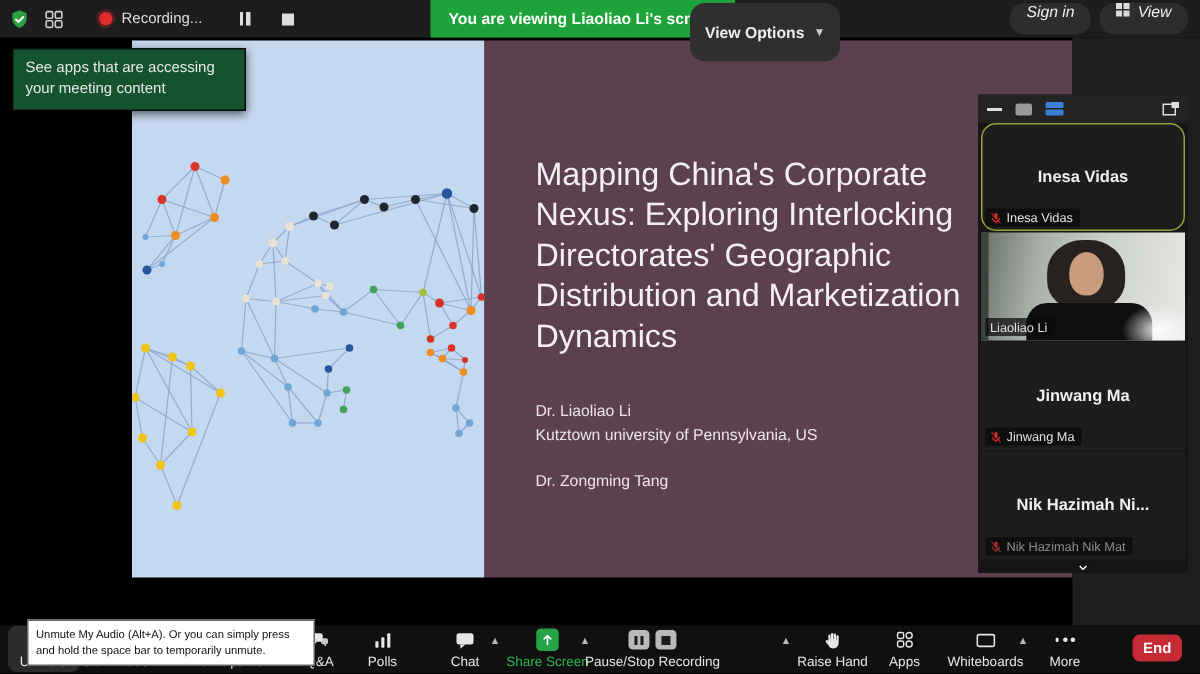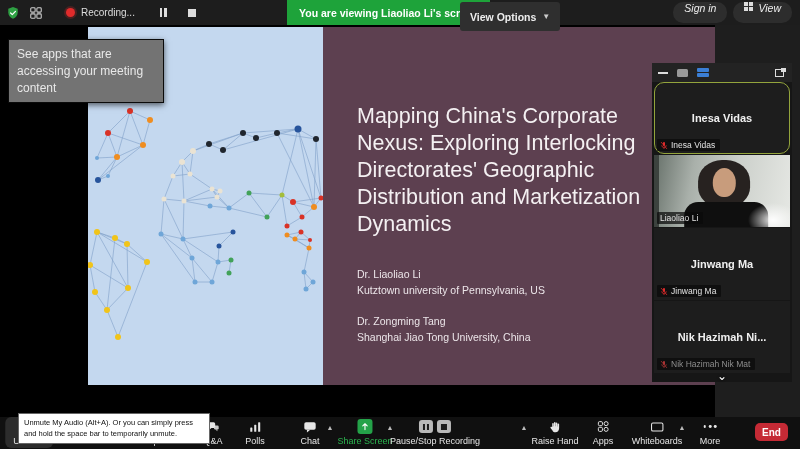--- a/index.html
+++ b/index.html
@@ -10,31 +10,31 @@
   .tb-left{position:absolute;left:6px;top:0;height:25px;display:flex;align-items:center;gap:9px;}
   .icon-btn{display:flex;align-items:center;justify-content:center;cursor:pointer;}
   .rec-group{display:flex;align-items:center;gap:6px;margin-left:14px;}
   .rec-dot{width:9px;height:9px;border-radius:50%;background:#e02b2b;box-shadow:0 0 0 2px #4a2020;}
   .rec-text{color:#ddd;font-size:10px;}
   .rec-pause{display:flex;gap:2px;margin-left:16px;}
   .rec-pause i{display:block;width:2.5px;height:9px;background:#ddd;}
   .rec-stop{width:8px;height:8px;background:#ddd;margin-left:12px;}
   .banner{position:absolute;left:287px;top:0;height:25px;padding:0 12px;background:#1ea33a;
           display:flex;align-items:center;color:#fff;font-size:10.5px;font-weight:bold;}
-  .view-options{position:absolute;left:460px;top:2px;height:21px;background:#2f2f2f;border-radius:3px;
-          display:flex;align-items:center;gap:6px;padding:4px 10px;color:#eee;font-size:10.5px;font-weight:bold;cursor:pointer;}
+  .view-options{position:absolute;left:460px;top:2px;height:21px;background:#2f2f2f;border-radius:10px;
+          display:flex;align-items:center;gap:6px;padding:9px 10px;color:#eee;font-size:10.5px;font-weight:bold;cursor:pointer;}
   .chev{font-size:8px;color:#ccc;line-height:1;}
   .tb-right{position:absolute;right:8px;top:2px;display:flex;gap:6px;}
   .pill{height:21px;background:#2d2d2d;border-radius:10px;display:flex;gap:5px;
         padding:0 11px;color:#eee;font-size:10.5px;cursor:pointer;font-style:italic;}
   .mini-grid{display:grid;grid-template-columns:4px 4px;grid-template-rows:4px 4px;gap:1px;}
   .mini-grid i{background:#ddd;display:block;}
   
-  .apps-tip{position:absolute;left:8px;top:39px;width:138px;background:#737373;border:1px solid #0a0a0a;
-            color:#e8e8e8;font-size:12px;line-height:1.4;padding:6px 8px;z-index:40;box-shadow:0 2px 6px rgba(0,0,0,.6);}
+  .apps-tip{position:absolute;left:8px;top:32px;width:138px;background:#14532d;border:1px solid #0a0a0a;
+            color:#e8e8e8;font-size:10px;line-height:1.4;padding:6px 8px;z-index:40;box-shadow:0 2px 6px rgba(0,0,0,.6);}
   
   .slide{position:absolute;left:88px;top:27px;width:627px;height:358px;z-index:1;display:flex;}
   .slide-left{position:relative;width:235px;height:100%;}
   .slide-right{position:relative;width:392px;height:100%;overflow:hidden;padding-left:44px;}
   .slide-title{position:absolute;left:34px;top:76px;width:360px;color:#f4f0f2;font-size:21.5px;
                line-height:27px;white-space:pre-line;}
   .authors{position:absolute;left:34px;top:239px;color:#ece5e9;font-size:10.5px;line-height:16px;}
   .author-block{margin-bottom:15px;}
   .slide-date{position:absolute;left:34px;top:333px;color:#e3dbe0;font-size:9px;margin-top:32px;}
   
@@ -325,21 +325,20 @@
 Directorates' Geographic
 Distribution and Marketization
 Dynamics</div>
       <div class="authors">
         <div class="author-block">
           <div>Dr. Liaoliao Li</div>
           <div>Kutztown university of Pennsylvania, US</div>
         </div>
         <div class="author-block">
           <div>Dr. Zongming Tang</div>
-          <div>Shanghai Jiao Tong University, China</div>
         </div>
       </div>
       <div class="slide-date">December 16, 2023</div>
     </div>
   </div>
 
   <div class="right-rail"></div>
 
   <div class="vpanel">
     <div class="vp-header">

